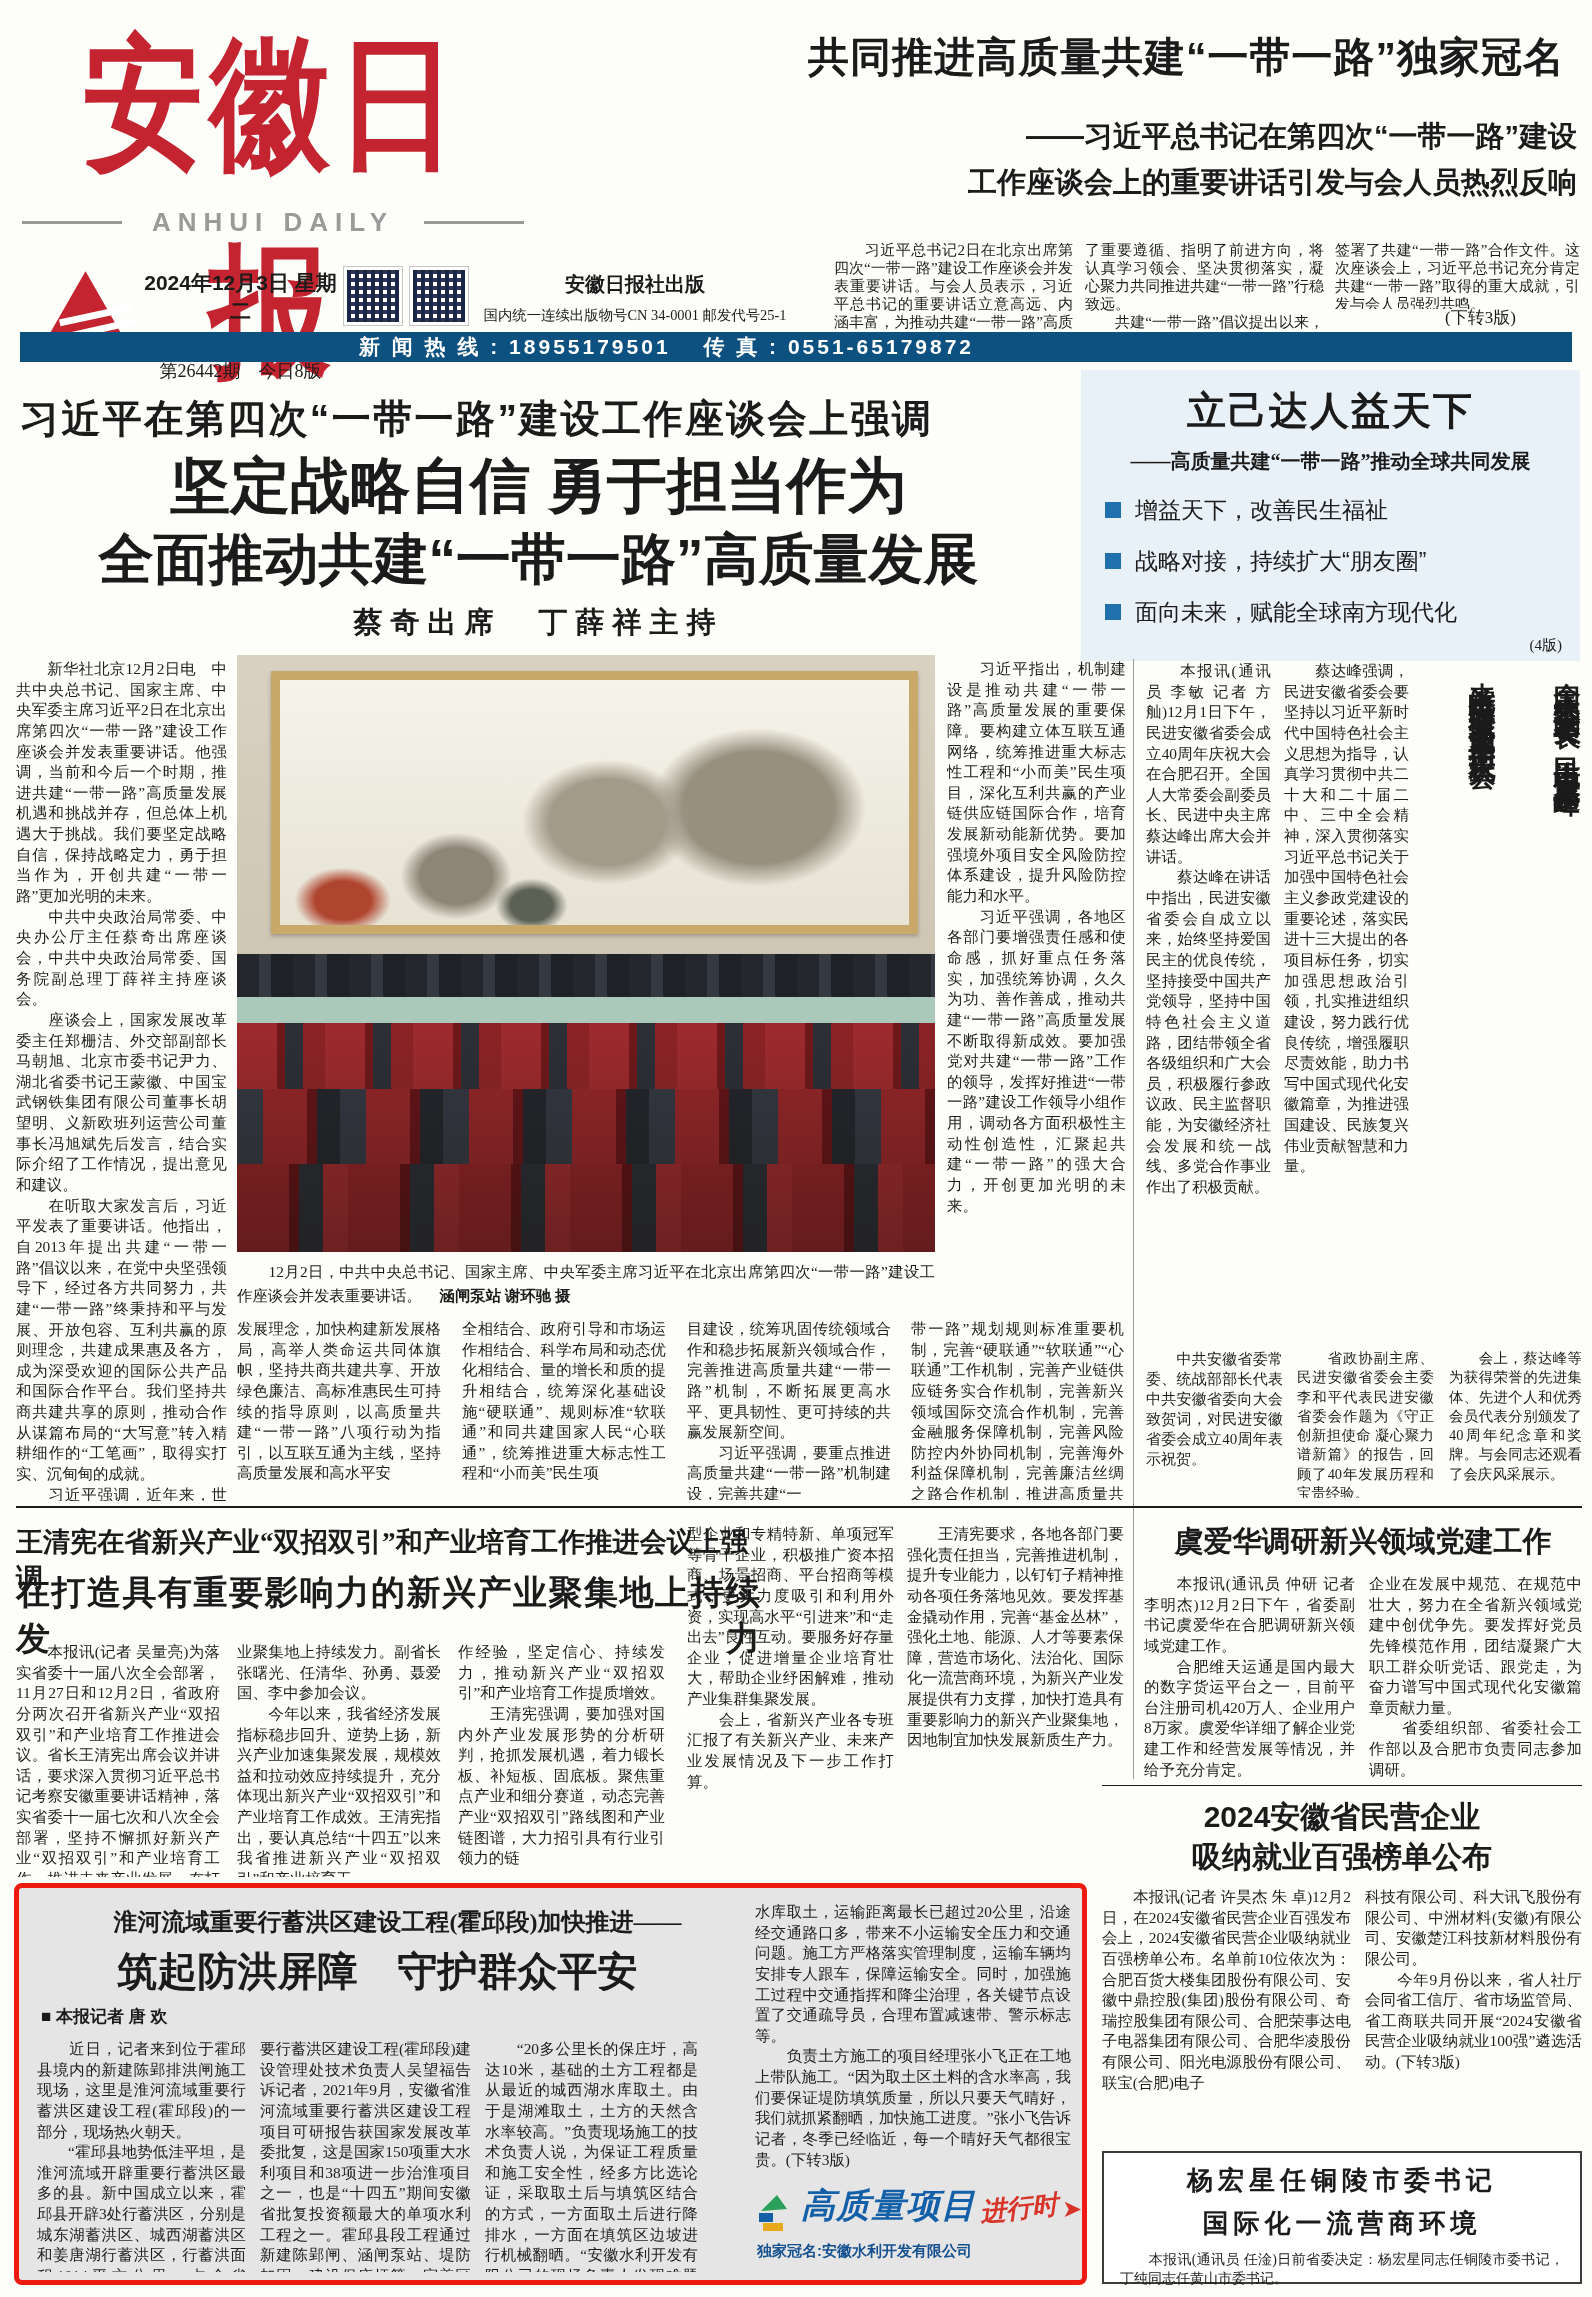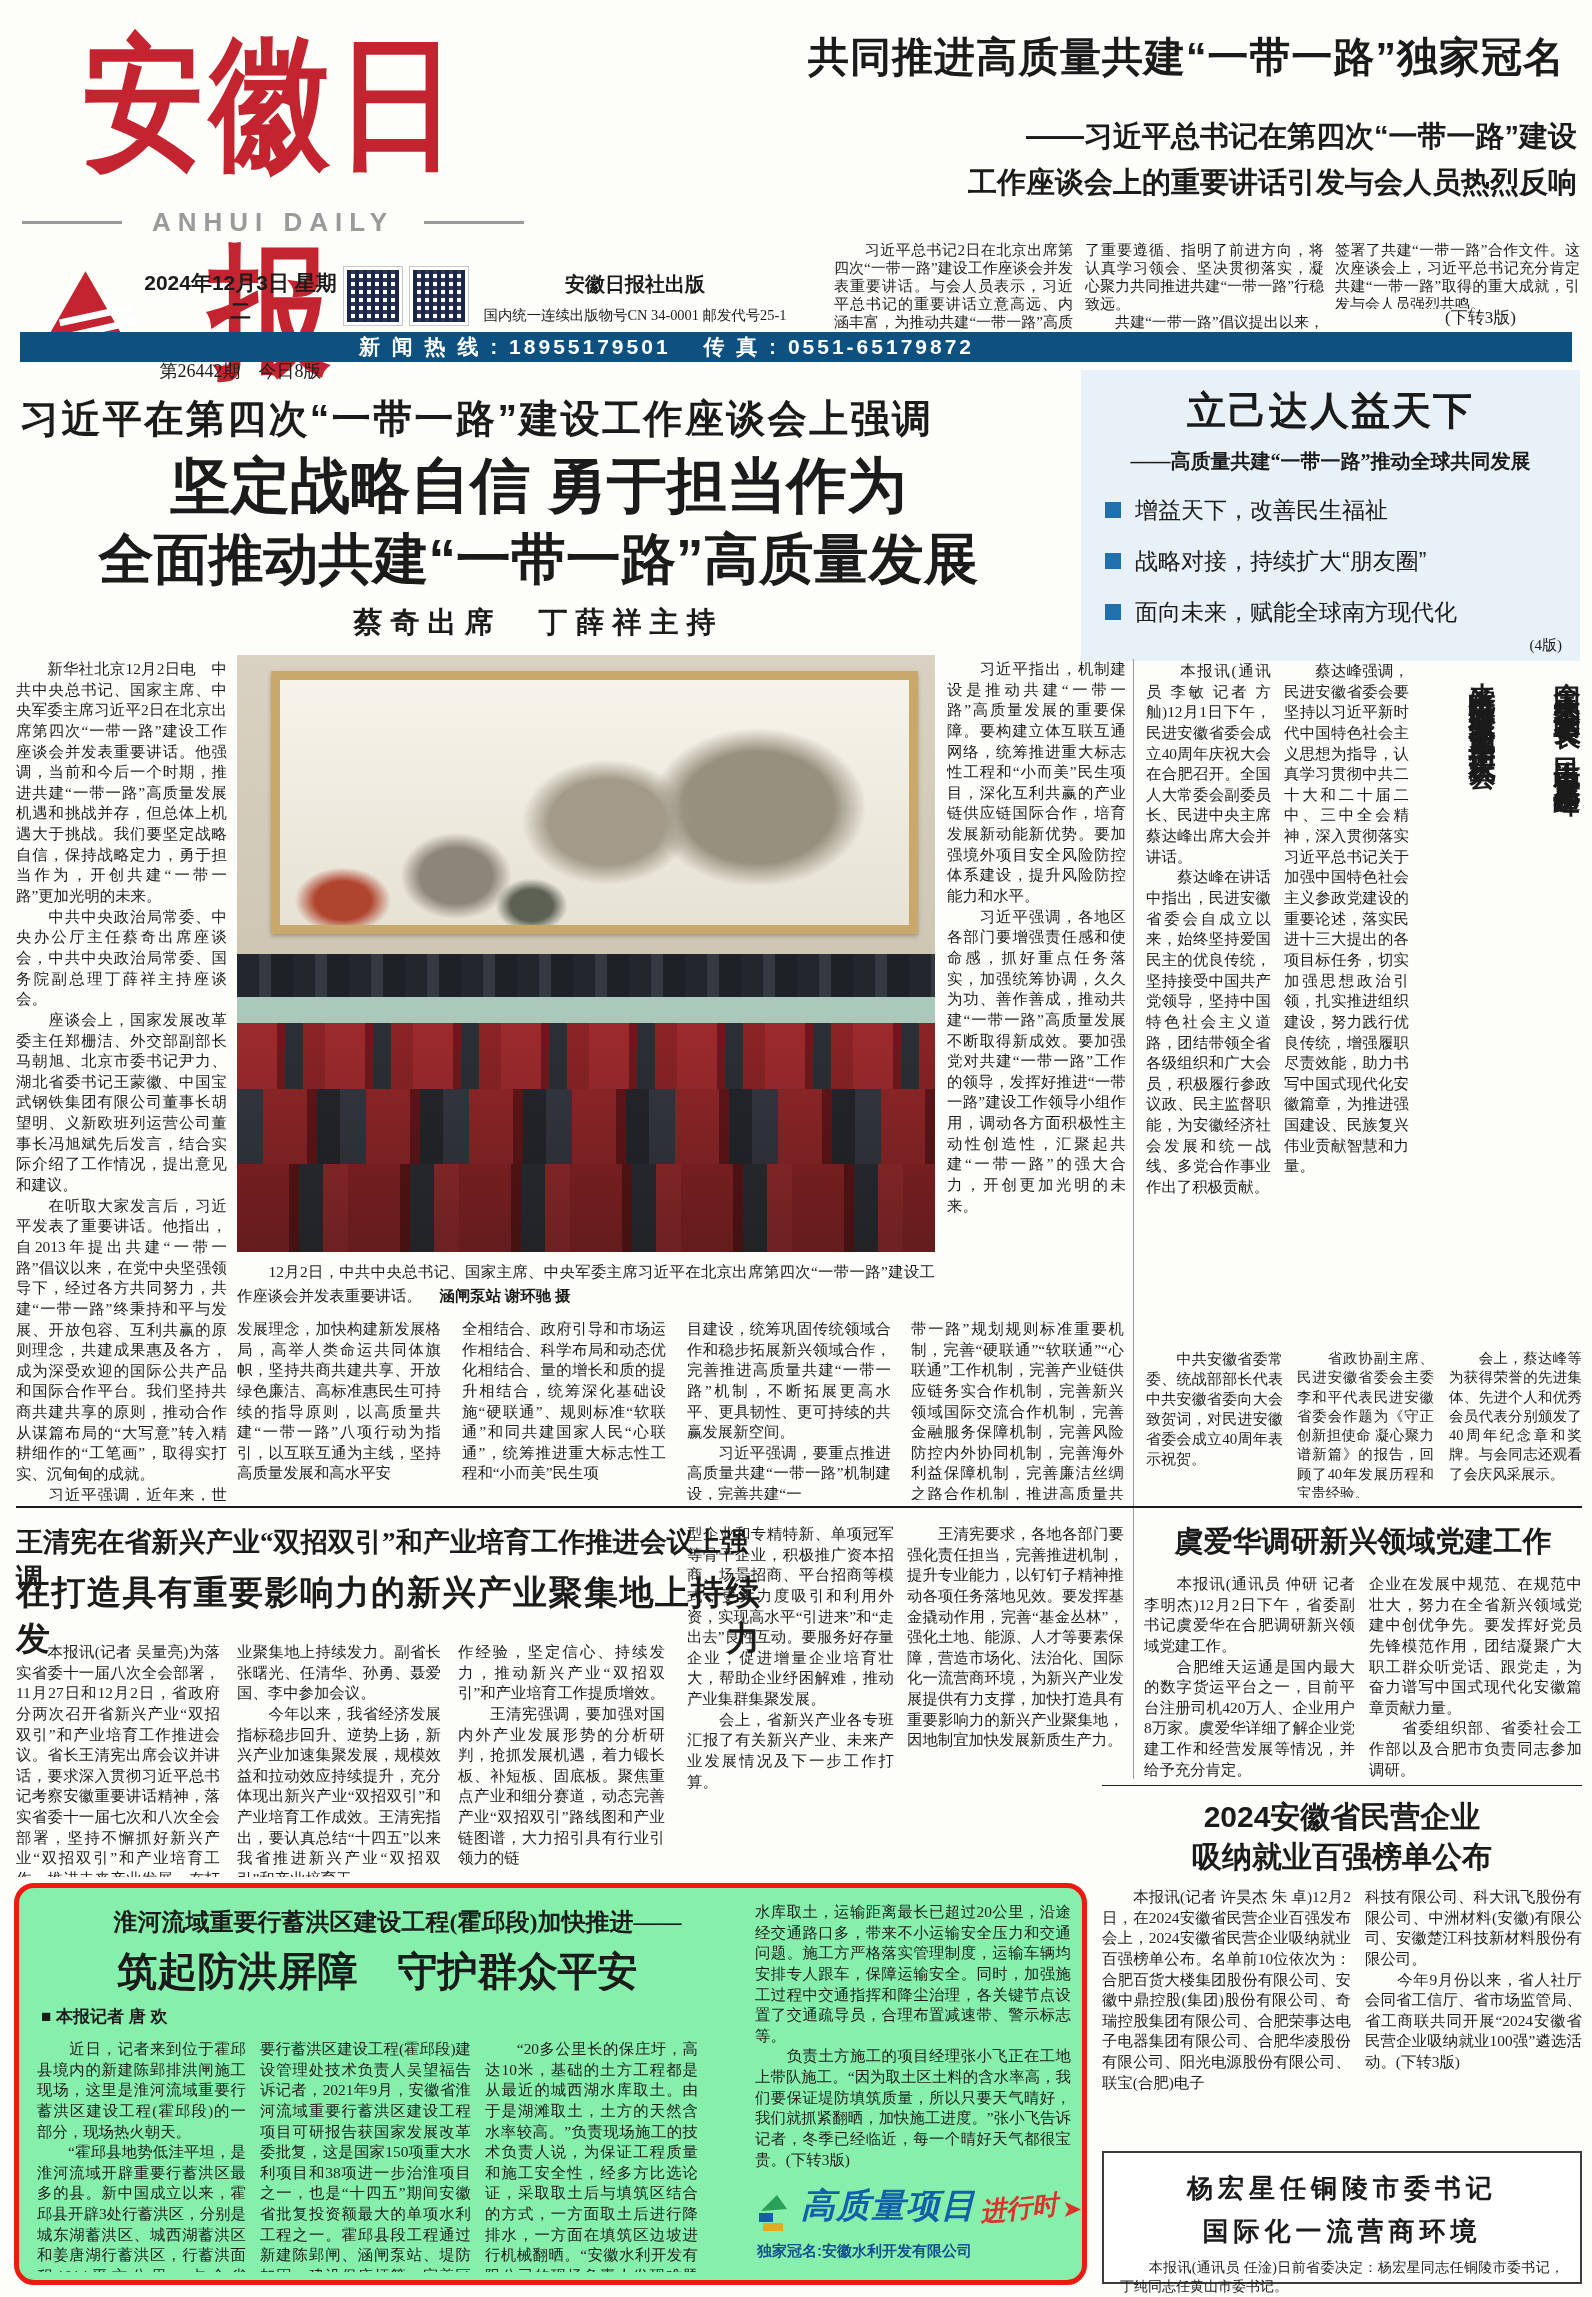--- a/index.html
+++ b/index.html
@@ -48,26 +48,26 @@
   .tstrip{position:absolute;left:0;top:342px;width:100%;height:26px;background:#aac9bb}
   .aud1{position:absolute;left:0;top:368px;width:100%;height:66px;
     background:repeating-linear-gradient(90deg,#9e2a2d 0 40px,#70181c 40px 48px,#2c2f36 48px 66px,#8c2326 66px 88px)}
   .aud2{position:absolute;left:0;top:434px;width:100%;height:76px;
     background:repeating-linear-gradient(90deg,#343842 0 26px,#952629 26px 70px,#641418 70px 80px,#23262c 80px 103px)}
   .aud3{position:absolute;left:0;top:509px;width:100%;height:88px;
     background:repeating-linear-gradient(90deg,#8f2225 0 52px,#5e1215 52px 62px,#2a2d34 62px 86px,#9c2a2d 86px 111px)}
   .shade{position:absolute;left:0;top:368px;width:100%;height:229px;
     background:linear-gradient(rgba(0,0,0,0),rgba(20,16,12,.35))}
   
-  .redbox{border:5px solid #ee1a10;border-radius:20px;background:#86efac}
+  .redbox{border:5px solid #ee1a10;border-radius:8px;background:#e5e5e5}
   .logo-main{font-style:italic;font-weight:900;font-size:34px;color:#1460a8;
              font-family:"Liberation Sans",sans-serif;letter-spacing:1px}
   .logo-script{font-style:italic;font-weight:700;font-size:26px;color:#d8342a;
                font-family:"Liberation Serif",serif;transform:rotate(-6deg);display:inline-block}
-  .appointbox{border:2px solid #3c3c3c;background:#fff;padding:18px 16px}
+  .appointbox{border:2px solid #3c3c3c;background:#fff;padding:10px 16px}
 </style>
 </head>
 <body>
 
 <div class="page">
 
   <div class="t mast" style="left:22px;top:2px;width:502px;height:195px">安徽日报</div>
   <div class="t enrow hei" style="left:22px;top:207px;width:502px">
     <span class="line"></span>
     <span>ANHUI DAILY</span>

